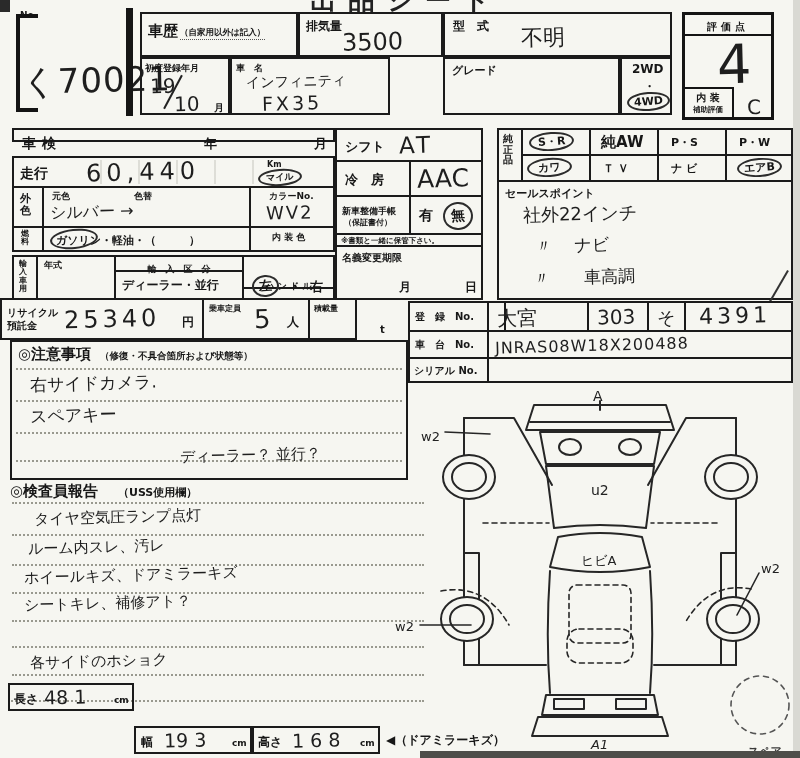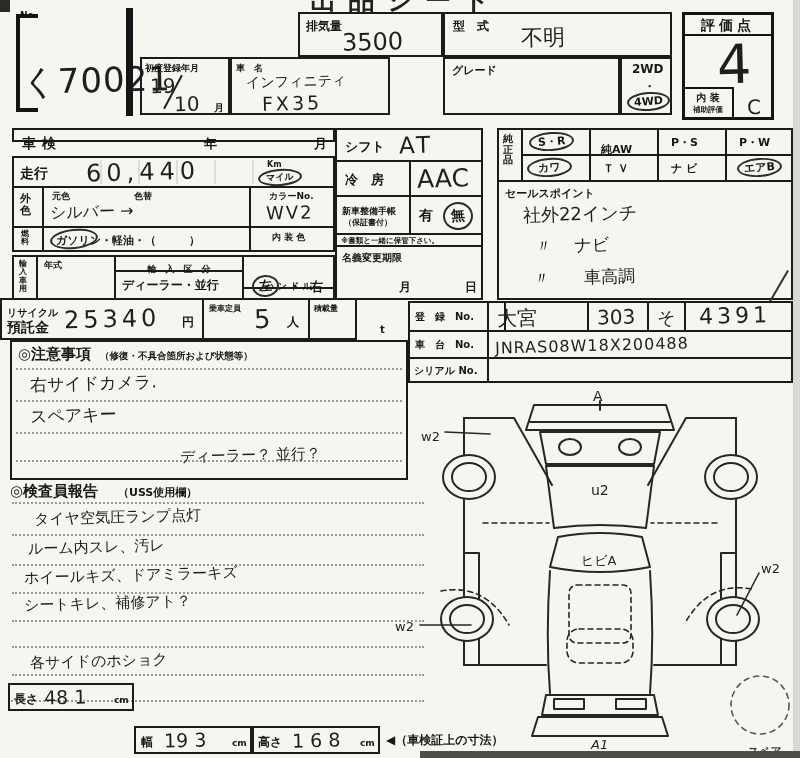--- a/index.html
+++ b/index.html
@@ -25,20 +25,24 @@
   <div class="a" style="left:256px;top:0;width:300px;height:12px;overflow:hidden;text-align:center">
     <span class="pb" style="display:block;margin-top:-17px;font-size:26px;letter-spacing:12px;color:#222">出品シート</span>
   </div>
   <div class="a" style="left:0;top:0;width:10px;height:12px;background:#2a2a2a"></div>
 
   <div class="a pb" style="left:20px;top:10px;font-size:9px">No.</div>
   <div class="a" style="left:16px;top:14px;width:22px;height:98px;border-left:4px solid #141414;border-top:4px solid #141414;border-bottom:4px solid #141414"></div>
   <div class="a hw" style="left:22px;top:58px;font-size:34px;letter-spacing:1px">く70021</div>
   <div class="a" style="left:126px;top:8px;width:7px;height:108px;background:#151515"></div>
 
+  <div class="bx" style="left:140px;top:12px;width:158px;height:45px">
+    <span class="pb" style="position:absolute;left:6px;top:8px;font-size:15px">車歴</span>
+    <span class="pb" style="position:absolute;left:38px;top:13px;font-size:8.5px;border-bottom:1px dotted #555">（自家用以外は記入）</span>
+  </div>
   <div class="bx" style="left:298px;top:12px;width:145px;height:45px">
     <span class="pb" style="position:absolute;left:6px;top:4px;font-size:12px">排気量</span>
     <span class="hw" style="position:absolute;left:42px;top:14px;font-size:24px">3500</span>
   </div>
   <div class="bx" style="left:443px;top:12px;width:229px;height:45px">
     <span class="pb" style="position:absolute;left:8px;top:4px;font-size:12px">型　式</span>
     <span class="hw" style="position:absolute;left:76px;top:9px;font-size:22px">不明</span>
   </div>
 
   <div class="bx" style="left:140px;top:57px;width:90px;height:58px">
@@ -57,21 +61,21 @@
     <span class="pb" style="position:absolute;left:7px;top:4px;font-size:11px">グレード</span>
   </div>
   <div class="bx" style="left:620px;top:57px;width:52px;height:58px;text-align:center">
     <span class="pb" style="position:absolute;left:10px;top:3px;font-size:12px">2WD</span>
     <span class="pb" style="position:absolute;left:22px;top:20px;font-size:11px">・</span>
     <span class="circ pb" style="position:absolute;left:5px;top:33px;font-size:11px;padding:1px 5px">4WD</span>
   </div>
 
   <div class="bx3" style="left:682px;top:12px;width:92px;height:108px">
     <div style="border-bottom:2px solid #141414;height:21px;text-align:center">
-      <span class="pb" style="font-size:14px;letter-spacing:4px">評価点</span>
+      <span class="pb" style="font-size:10px;letter-spacing:4px">評価点</span>
     </div>
     <span class="hw" style="position:absolute;left:32px;top:18px;font-size:54px">4</span>
     <div class="a" style="left:-1px;top:72px;width:50px;height:31px;border-top:2px solid #141414;border-right:2px solid #141414;text-align:center">
       <span class="pb" style="display:block;font-size:10px;margin-top:2px">内 装</span>
       <span class="pb" style="display:block;font-size:7.5px">補助評価</span>
     </div>
     <span class="hw" style="position:absolute;left:62px;top:80px;font-size:20px">C</span>
   </div>
 
   <div class="bx" style="left:12px;top:128px;width:323px;height:14px">
@@ -116,21 +120,21 @@
     <div class="a" style="left:228px;top:0;width:2px;height:41px;background:#1b1b1b"></div>
     <div class="a" style="left:230px;top:17px;width:89px;height:15px;border-bottom:2px solid #1b1b1b;text-align:center">
       <span class="pb" style="font-size:9px">ハ ン ド ル</span>
     </div>
     <span class="circ pb" style="position:absolute;left:238px;top:18px;font-size:13px;padding:0 5px">左</span>
     <span class="pb" style="position:absolute;left:275px;top:21px;font-size:12px">・</span>
     <span class="pb" style="position:absolute;left:296px;top:21px;font-size:13px">右</span>
   </div>
   <div class="bx" style="left:0;top:298px;width:357px;height:42px">
     <span class="pb" style="position:absolute;left:5px;top:6px;font-size:10px">リサイクル</span>
-    <span class="pb" style="position:absolute;left:5px;top:19px;font-size:14px">預託金</span>
+    <span class="pb" style="position:absolute;left:5px;top:19px;font-size:10px">預託金</span>
     <span class="hw" style="position:absolute;left:62px;top:5px;font-size:24px;letter-spacing:4px">25340</span>
     <span class="pb" style="position:absolute;left:180px;top:14px;font-size:12px">円</span>
     <div class="a" style="left:200px;top:0;width:2px;height:38px;background:#1b1b1b"></div>
     <span class="pb" style="position:absolute;left:207px;top:3px;font-size:8px">乗車定員</span>
     <span class="hw" style="position:absolute;left:252px;top:4px;font-size:26px">5</span>
     <span class="pb" style="position:absolute;left:285px;top:14px;font-size:12px">人</span>
     <div class="a" style="left:306px;top:0;width:2px;height:38px;background:#1b1b1b"></div>
     <span class="pb" style="position:absolute;left:312px;top:3px;font-size:8px">積載量</span>
     <span class="pb" style="position:absolute;left:378px;top:24px;font-size:10px">t</span>
   </div>
@@ -161,21 +165,21 @@
   </div>
 
   <div class="bx" style="left:497px;top:128px;width:296px;height:54px">
     <div class="a vt" style="left:4px;top:4px;width:12px;font-size:10px">純正品</div>
     <div class="a" style="left:22px;top:0;width:2px;height:50px;background:#1b1b1b"></div>
     <div class="a" style="left:22px;top:24px;width:270px;height:2px;background:#1b1b1b"></div>
     <div class="a" style="left:90px;top:0;width:2px;height:50px;background:#1b1b1b"></div>
     <div class="a" style="left:158px;top:0;width:2px;height:50px;background:#1b1b1b"></div>
     <div class="a" style="left:226px;top:0;width:2px;height:50px;background:#1b1b1b"></div>
     <span class="circ pb" style="position:absolute;left:30px;top:2px;font-size:11px;padding:0 7px">S・R</span>
-    <span class="pb" style="position:absolute;left:102px;top:12px;font-size:11px">純AW</span>
+    <span class="pb" style="position:absolute;left:102px;top:3px;font-size:15px">純AW</span>
     <span class="pb" style="position:absolute;left:172px;top:5px;font-size:11px">P・S</span>
     <span class="pb" style="position:absolute;left:240px;top:5px;font-size:11px">P・W</span>
     <span class="circ pb" style="position:absolute;left:28px;top:28px;font-size:11px;padding:0 9px">カワ</span>
     <span class="pb" style="position:absolute;left:104px;top:31px;font-size:11px">Ｔ Ｖ</span>
     <span class="pb" style="position:absolute;left:172px;top:31px;font-size:11px">ナ ビ</span>
     <span class="circ pb" style="position:absolute;left:238px;top:28px;font-size:11px;padding:0 5px">エアB</span>
   </div>
 
   <div class="bx" style="left:497px;top:180px;width:296px;height:120px">
     <span class="pb" style="position:absolute;left:6px;top:4px;font-size:11px">セールスポイント</span>
@@ -244,21 +248,21 @@
   <div class="bx" style="left:134px;top:726px;width:118px;height:28px">
     <span class="pb" style="position:absolute;left:5px;top:6px;font-size:12px">幅</span>
     <span class="hw" style="position:absolute;left:28px;top:1px;font-size:19px">19 3</span>
     <span class="pb" style="position:absolute;left:96px;top:10px;font-size:9px">cm</span>
   </div>
   <div class="bx" style="left:252px;top:726px;width:128px;height:28px">
     <span class="pb" style="position:absolute;left:4px;top:6px;font-size:12px">高さ</span>
     <span class="hw" style="position:absolute;left:38px;top:1px;font-size:19px">1 6 8</span>
     <span class="pb" style="position:absolute;left:106px;top:10px;font-size:9px">cm</span>
   </div>
-  <span class="a pb" style="left:386px;top:732px;font-size:12px">◀（車検証上の寸法）</span>
+  <span class="a pb" style="left:386px;top:732px;font-size:12px">◀（ドアミラーキズ）</span>
 
   <div class="a" style="left:393px;top:385px;width:405px;height:365px">
     <svg width="405" height="365" viewBox="0 0 405 365">
       <g stroke="#262626" stroke-width="2" fill="none" stroke-linecap="round" stroke-linejoin="round">
 
         <path d="M141,20 L273,20 L281,45 L133,45 Z"></path>
         <path d="M137,37 L277,37"></path>
         <path d="M207,16 V25"></path>
 
         <path d="M147,47 L267,47 L261,79 L153,79 Z"></path>

